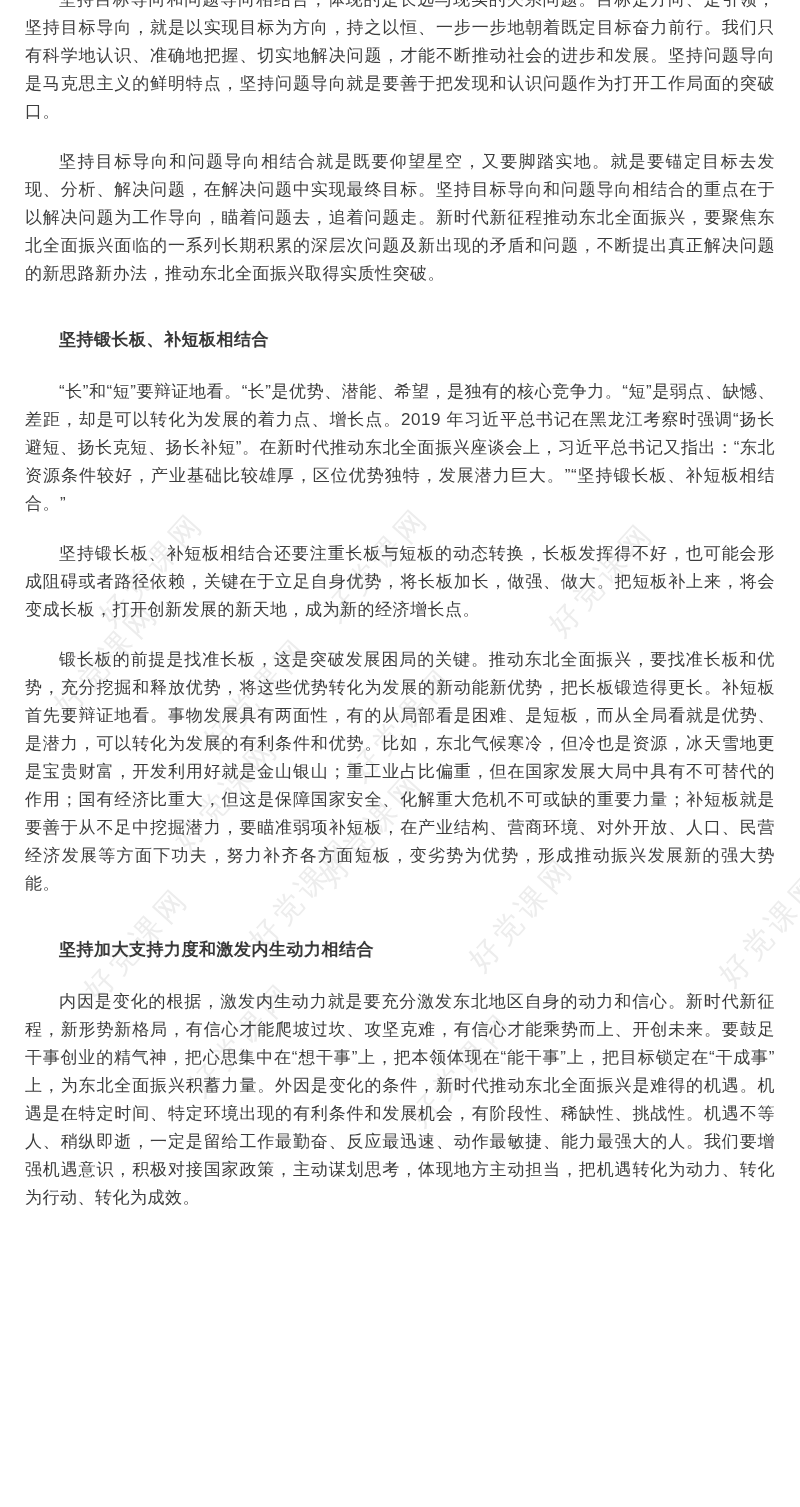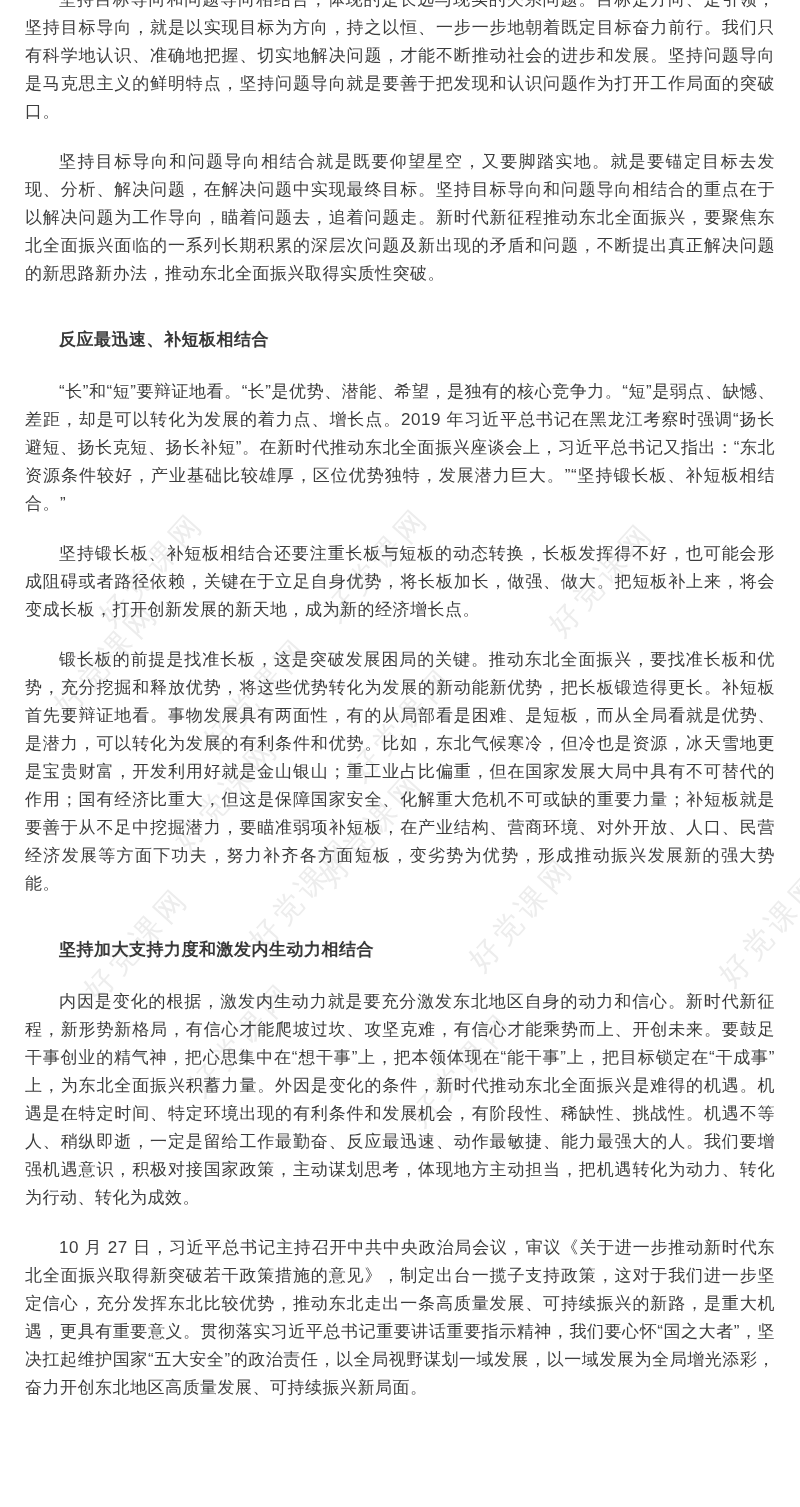--- a/index.html
+++ b/index.html
@@ -73,20 +73,19 @@
   <span class="watermark" style="left:450px; top:890px;">好党课网</span>
   <span class="watermark" style="left:65px;  top:920px;">好党课网</span>
   <span class="watermark" style="left:700px; top:905px;">好党课网</span>
   <span class="watermark" style="left:170px; top:1015px;">好党课网</span>
   <span class="watermark" style="left:390px; top:1045px;">好党课网</span>
 </div>
 
 <div class="article">
   <p>坚持目标导向和问题导向相结合，体现的是长远与现实的关系问题。目标是方向、是引领，坚持目标导向，就是以实现目标为方向，持之以恒、一步一步地朝着既定目标奋力前行。我们只有科学地认识、准确地把握、切实地解决问题，才能不断推动社会的进步和发展。坚持问题导向是马克思主义的鲜明特点，坚持问题导向就是要善于把发现和认识问题作为打开工作局面的突破口。</p>
   <p>坚持目标导向和问题导向相结合就是既要仰望星空，又要脚踏实地。就是要锚定目标去发现、分析、解决问题，在解决问题中实现最终目标。坚持目标导向和问题导向相结合的重点在于以解决问题为工作导向，瞄着问题去，追着问题走。新时代新征程推动东北全面振兴，要聚焦东北全面振兴面临的一系列长期积累的深层次问题及新出现的矛盾和问题，不断提出真正解决问题的新思路新办法，推动东北全面振兴取得实质性突破。</p>
-  <p class="heading">反应最迅速、补短板相结合</p>
+  <p class="heading">坚持锻长板、补短板相结合</p>
   <p>“长”和“短”要辩证地看。“长”是优势、潜能、希望，是独有的核心竞争力。“短”是弱点、缺憾、差距，却是可以转化为发展的着力点、增长点。2019 年习近平总书记在黑龙江考察时强调“扬长避短、扬长克短、扬长补短”。在新时代推动东北全面振兴座谈会上，习近平总书记又指出：“东北资源条件较好，产业基础比较雄厚，区位优势独特，发展潜力巨大。”“坚持锻长板、补短板相结合。”</p>
   <p>坚持锻长板、补短板相结合还要注重长板与短板的动态转换，长板发挥得不好，也可能会形成阻碍或者路径依赖，关键在于立足自身优势，将长板加长，做强、做大。把短板补上来，将会变成长板，打开创新发展的新天地，成为新的经济增长点。</p>
   <p>锻长板的前提是找准长板，这是突破发展困局的关键。推动东北全面振兴，要找准长板和优势，充分挖掘和释放优势，将这些优势转化为发展的新动能新优势，把长板锻造得更长。补短板首先要辩证地看。事物发展具有两面性，有的从局部看是困难、是短板，而从全局看就是优势、是潜力，可以转化为发展的有利条件和优势。比如，东北气候寒冷，但冷也是资源，冰天雪地更是宝贵财富，开发利用好就是金山银山；重工业占比偏重，但在国家发展大局中具有不可替代的作用；国有经济比重大，但这是保障国家安全、化解重大危机不可或缺的重要力量；补短板就是要善于从不足中挖掘潜力，要瞄准弱项补短板，在产业结构、营商环境、对外开放、人口、民营经济发展等方面下功夫，努力补齐各方面短板，变劣势为优势，形成推动振兴发展新的强大势能。</p>
   <p class="heading big-gap">坚持加大支持力度和激发内生动力相结合</p>
   <p>内因是变化的根据，激发内生动力就是要充分激发东北地区自身的动力和信心。新时代新征程，新形势新格局，有信心才能爬坡过坎、攻坚克难，有信心才能乘势而上、开创未来。要鼓足干事创业的精气神，把心思集中在“想干事”上，把本领体现在“能干事”上，把目标锁定在“干成事”上，为东北全面振兴积蓄力量。外因是变化的条件，新时代推动东北全面振兴是难得的机遇。机遇是在特定时间、特定环境出现的有利条件和发展机会，有阶段性、稀缺性、挑战性。机遇不等人、稍纵即逝，一定是留给工作最勤奋、反应最迅速、动作最敏捷、能力最强大的人。我们要增强机遇意识，积极对接国家政策，主动谋划思考，体现地方主动担当，把机遇转化为动力、转化为行动、转化为成效。</p>
-  <p>10 月 27 日，习近平总书记主持召开中共中央政治局会议，审议《关于进一步推动新时代东北全面振兴取得新突破若干政策措施的意见》，制定出台一揽子支持政策，这对于我们进一步坚定信心，充分发挥东北比较优势，推动东北走出一条高质量发展、可持续振兴的新路，是重大机遇，更具有重要意义。贯彻落实习近平总书记重要讲话重要指示精神，我们要心怀“国之大者”，坚决扛起维护国家“五大安全”的政治责任，以全局视野谋划一域发展，以一域发展为全局增光添彩，奋力开创东北地区高质量发展、可持续振兴新局面。</p>
 </div>
 
 </body></html>

